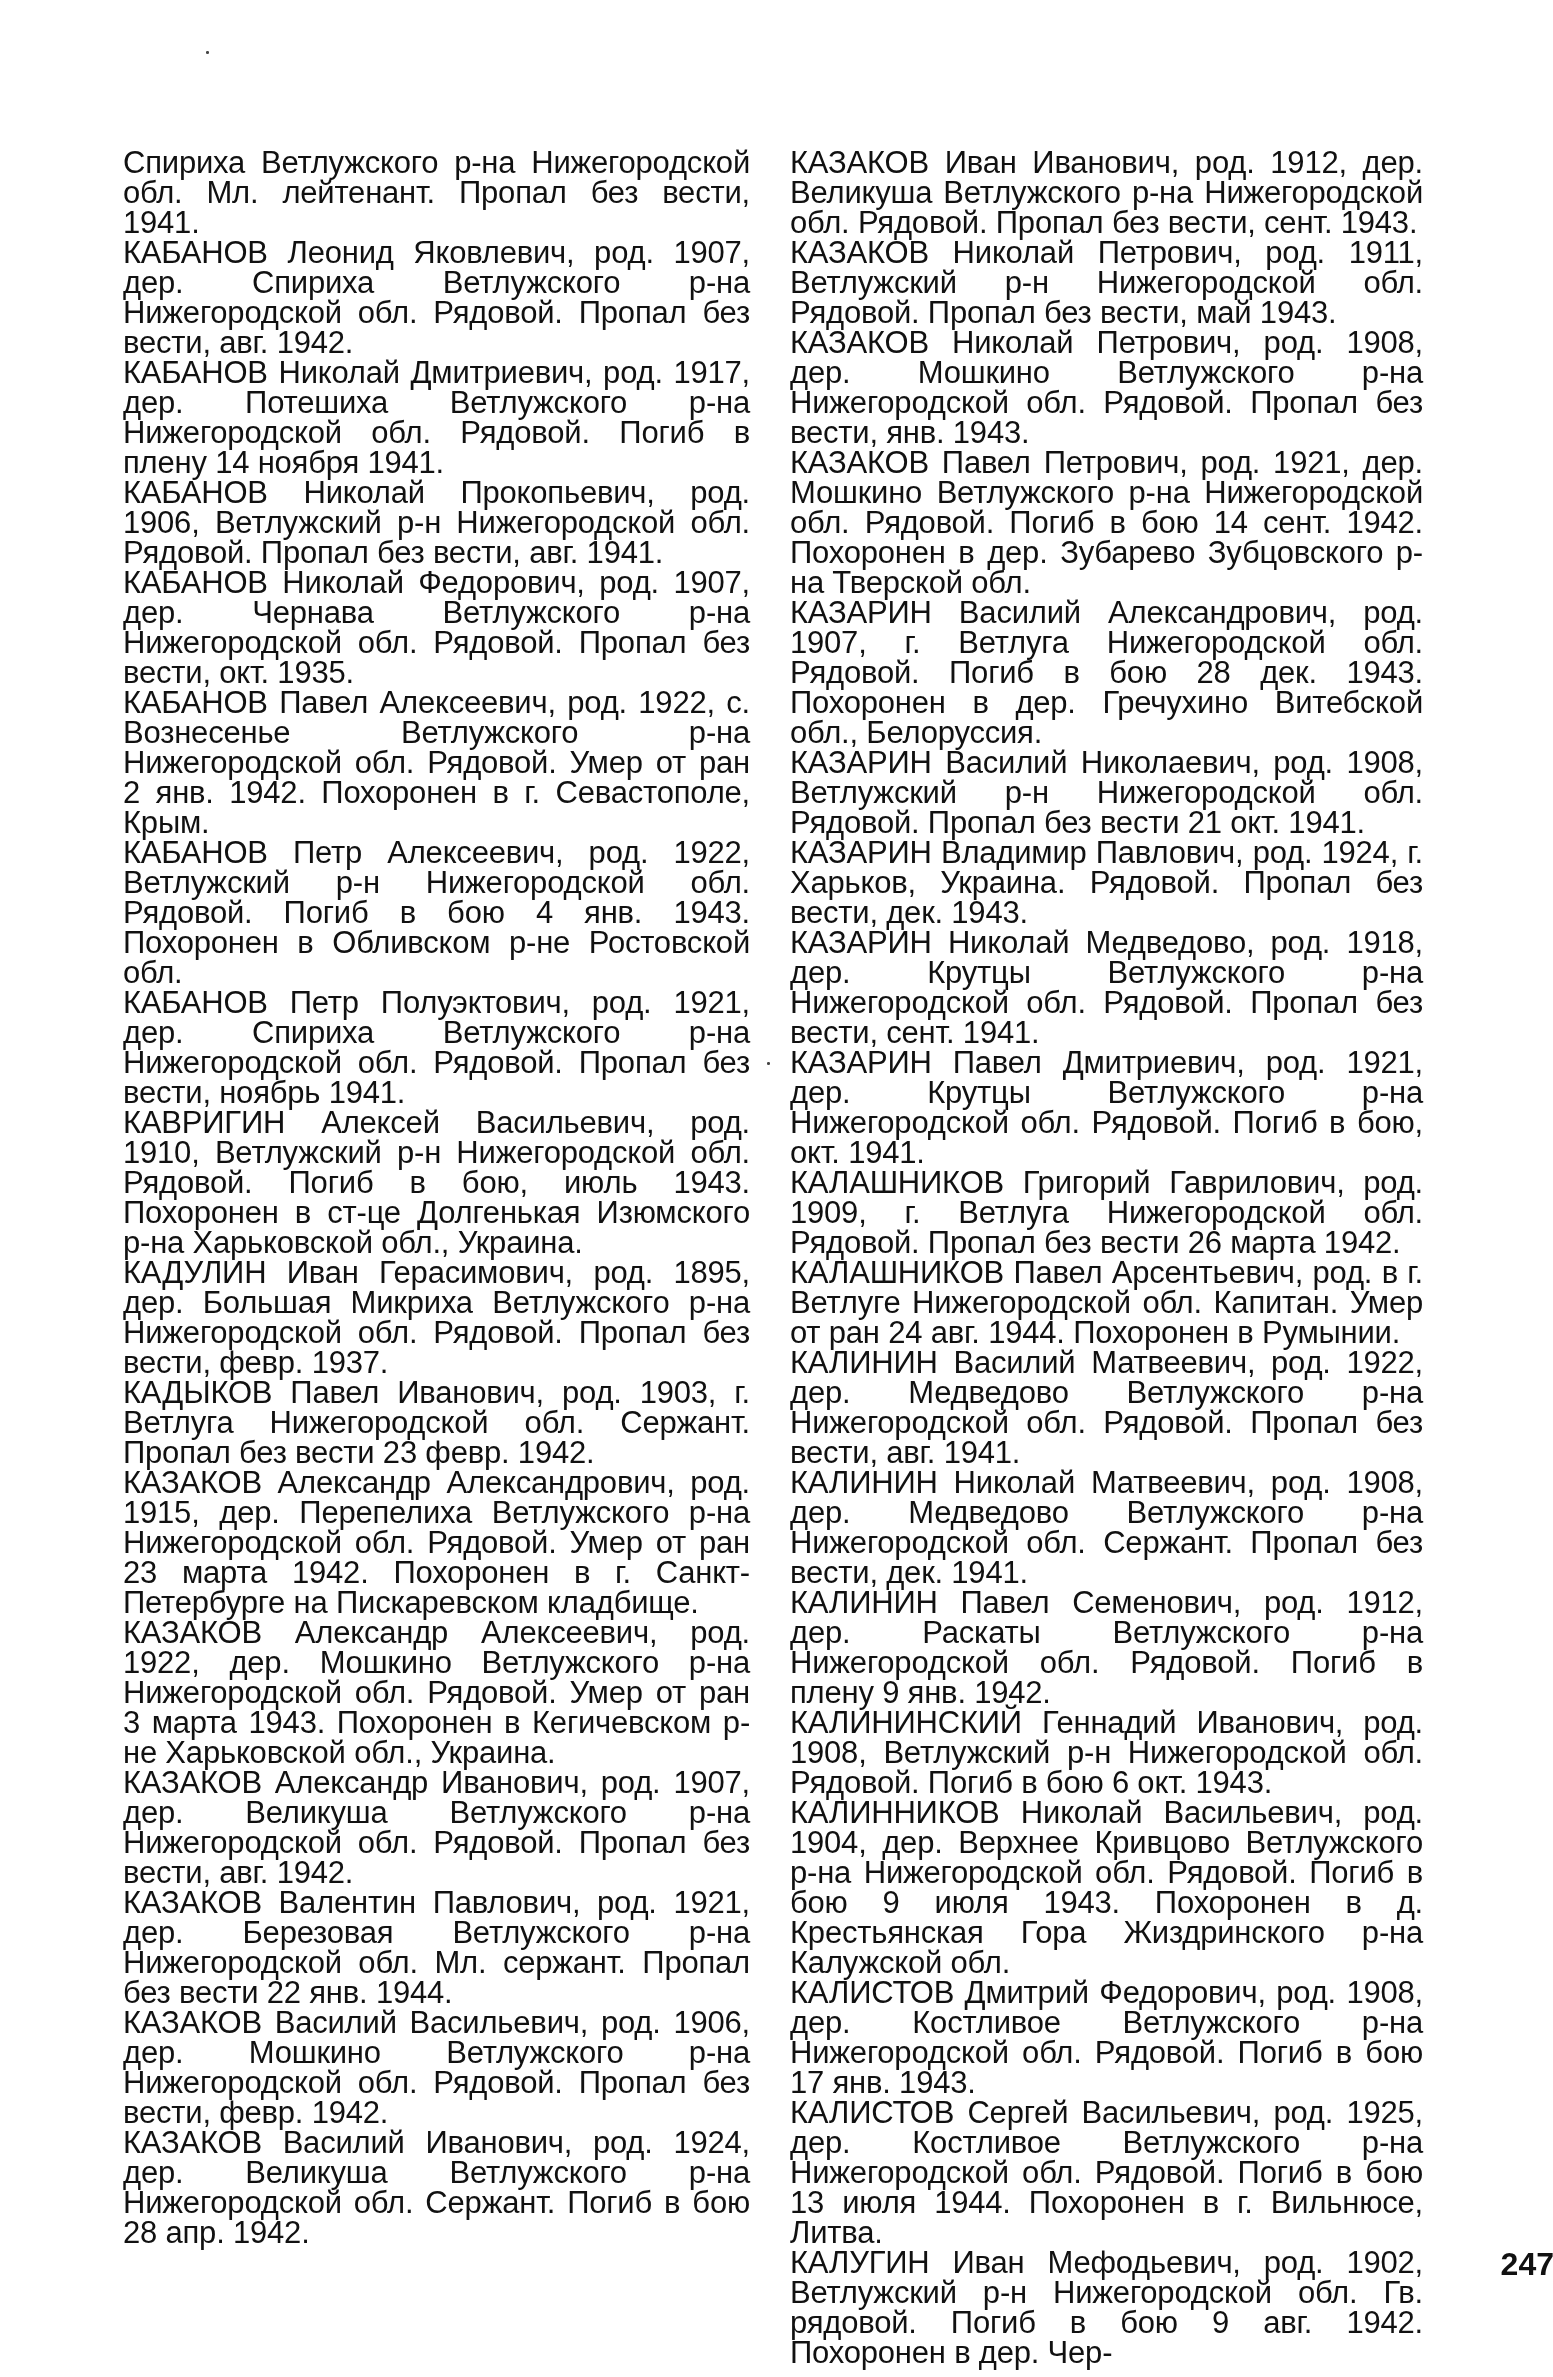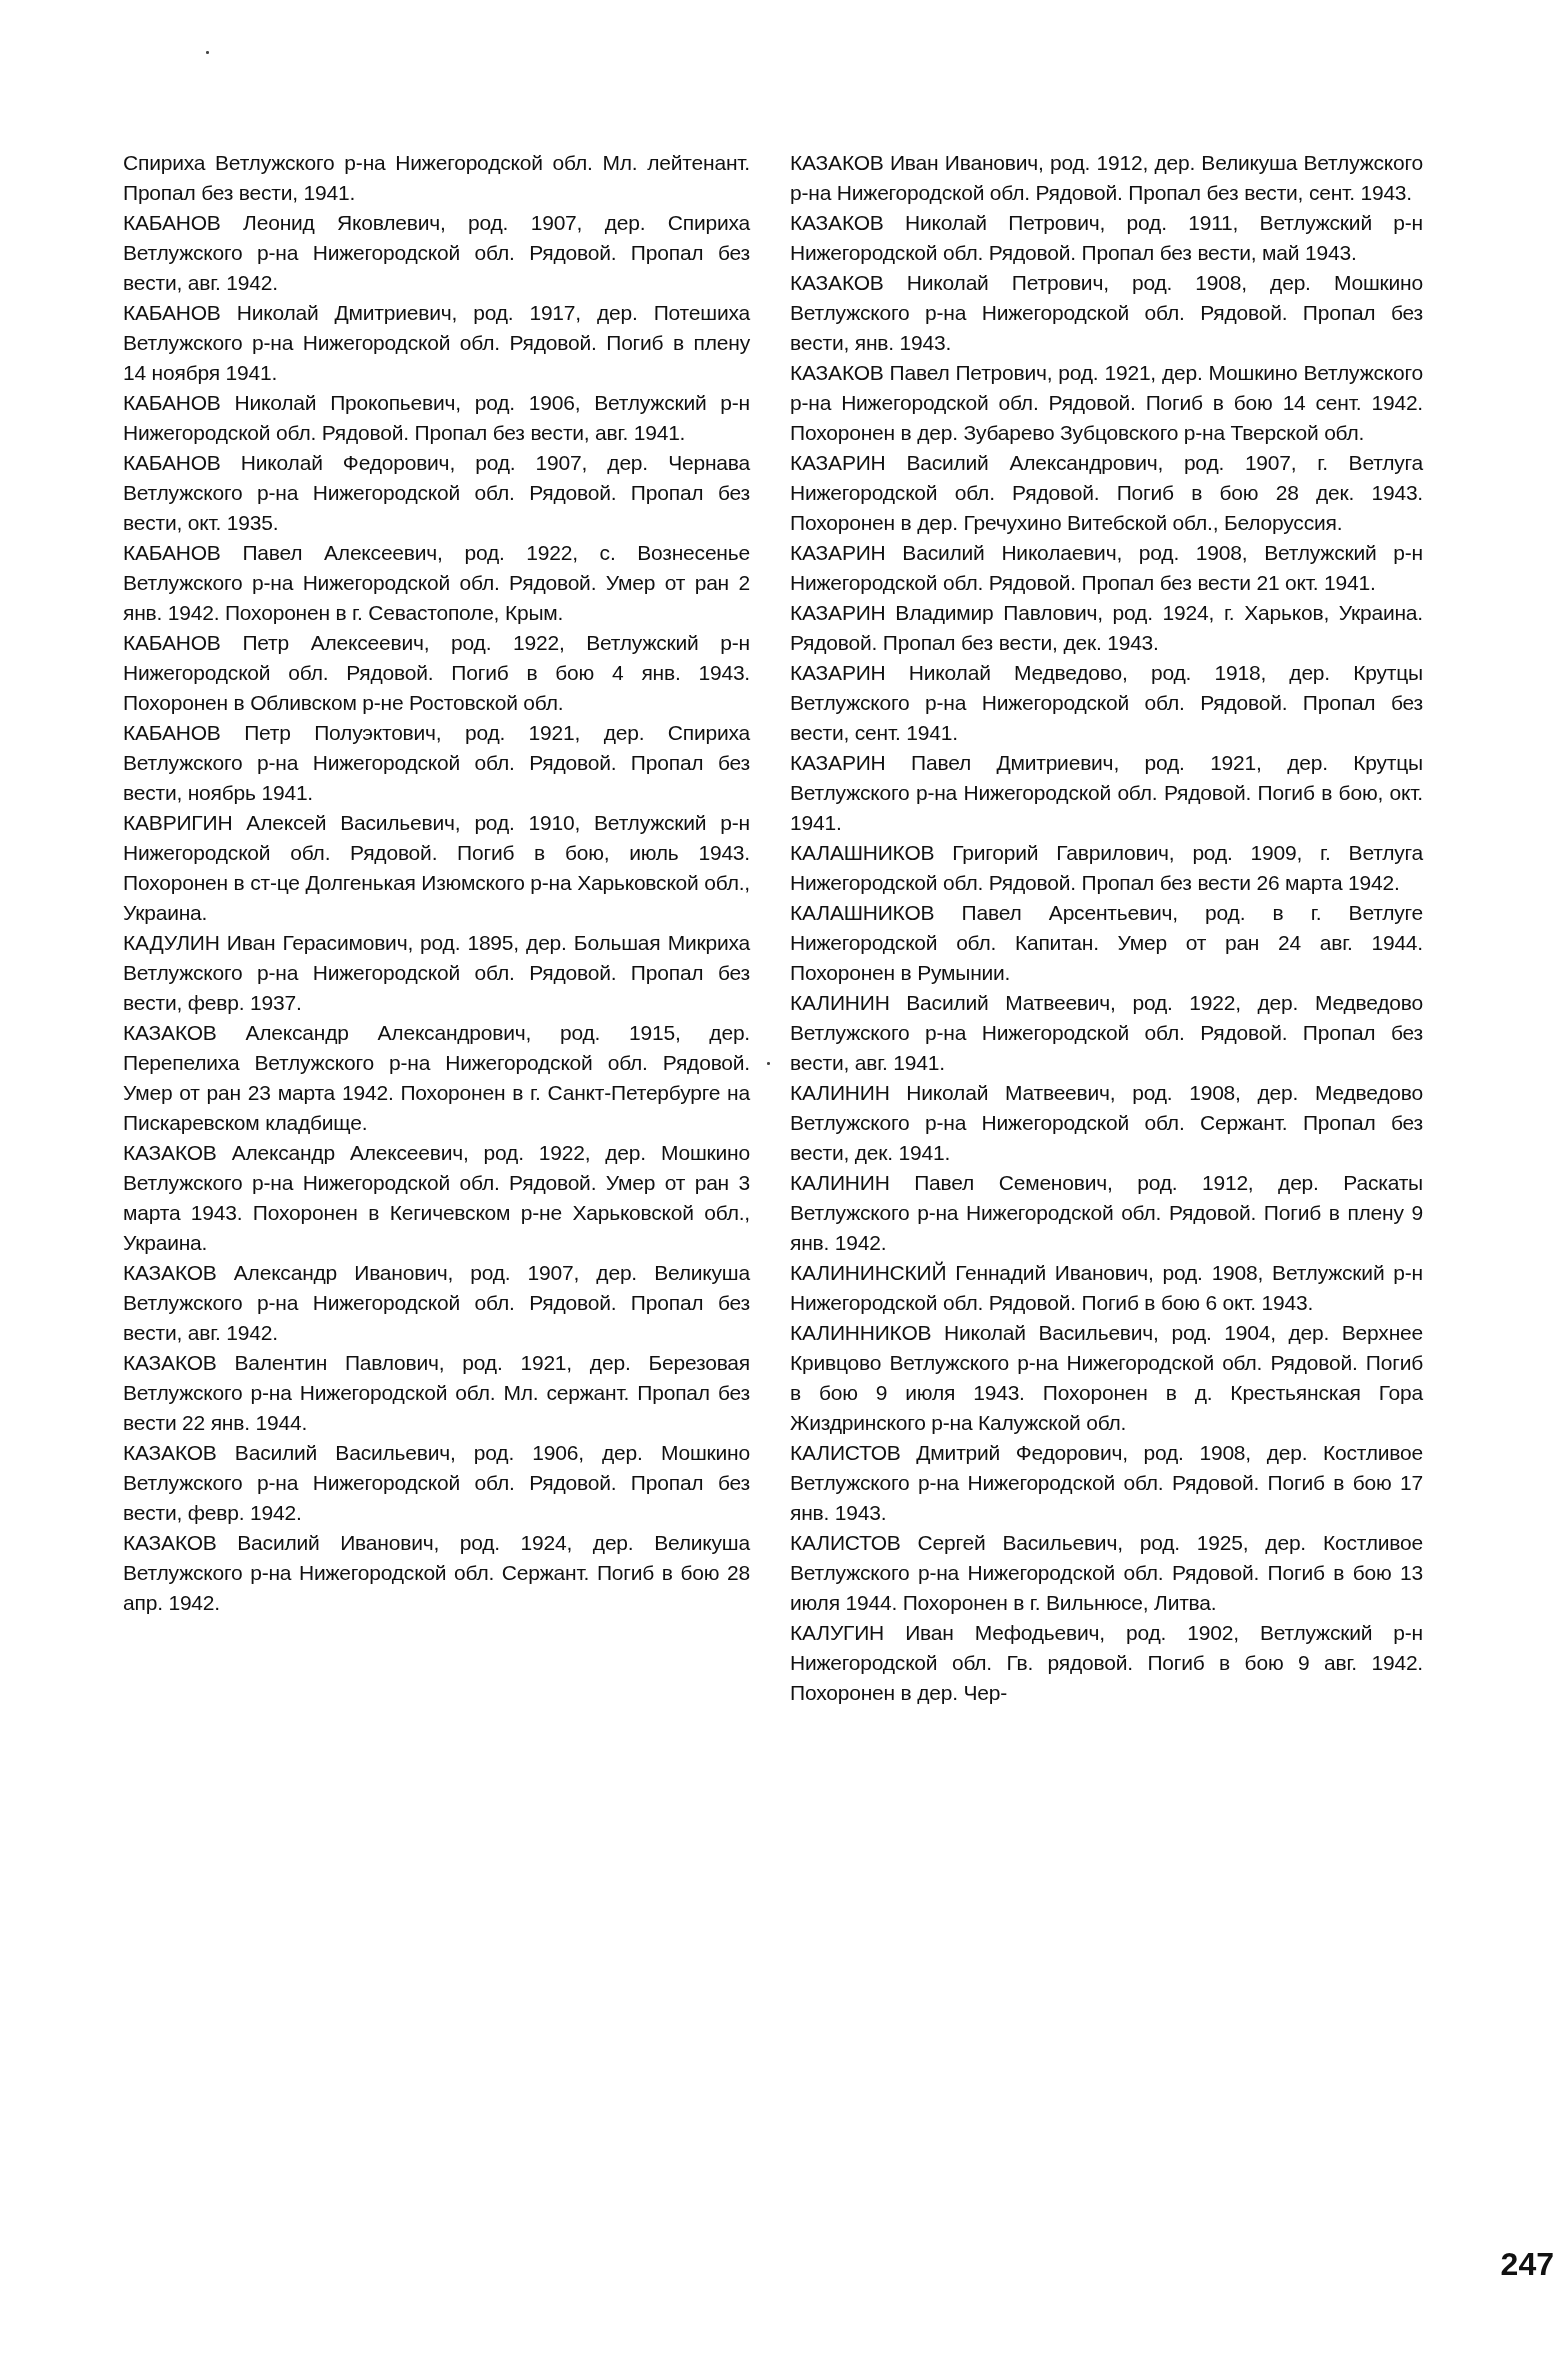--- a/index.html
+++ b/index.html
@@ -1,41 +1,42 @@
 <!DOCTYPE html>
 <html style="font-size:10.4px"><head>
   <meta charset="utf-8">
   <style>
     html, body { margin: 0; padding: 0; background: #ffffff; }
     body { width: 1554px; height: 2377px; position: relative; overflow: hidden;
            font-family: "Liberation Sans", sans-serif; color: #111; }
     .col { position: absolute; top: 148px; width: 627px; }
     #col-left { left: 123px; }
     #col-right { left: 790px; width: 633px; }
-    .entry { font-size: 21px; line-height: 30px; text-align: justify;
+    .entry { font-size: 31px; line-height: 30px; text-align: justify;
              margin: 0; letter-spacing: -0.2px; }
     .entry .name { font-weight: normal; }
     .page-number { position: absolute; top: 2246px; left: 0; width: 1554px;
                    text-align: right; font-size: 32px; font-weight: bold; }
     .speck { position: absolute; width: 2.6px; height: 2.6px; border-radius: 50%; background: #444; }
   </style>
 </head>
 <body>
 
 <div id="col-left" class="col">
     <p class="entry"><span class="details">Спириха Ветлужского р-на Нижегородской обл. Мл. лейтенант. Пропал без вести, 1941.</span></p>
     <p class="entry"><span class="name">КАБАНОВ Леонид Яковлевич</span><span class="details">, род. 1907, дер. Спириха Ветлужского р-на Нижегородской обл. Рядовой. Пропал без вести, авг. 1942.</span></p>
     <p class="entry"><span class="name">КАБАНОВ Николай Дмитриевич</span><span class="details">, род. 1917, дер. Потешиха Ветлужского р-на Нижегородской обл. Рядовой. Погиб в плену 14 ноября 1941.</span></p>
     <p class="entry"><span class="name">КАБАНОВ Николай Прокопьевич</span><span class="details">, род. 1906, Ветлужский р-н Нижегородской обл. Рядовой. Пропал без вести, авг. 1941.</span></p>
     <p class="entry"><span class="name">КАБАНОВ Николай Федорович</span><span class="details">, род. 1907, дер. Чернава Ветлужского р-на Нижегородской обл. Рядовой. Пропал без вести, окт. 1935.</span></p>
     <p class="entry"><span class="name">КАБАНОВ Павел Алексеевич</span><span class="details">, род. 1922, с. Вознесенье Ветлужского р-на Нижегородской обл. Рядовой. Умер от ран 2 янв. 1942. Похоронен в г. Севастополе, Крым.</span></p>
     <p class="entry"><span class="name">КАБАНОВ Петр Алексеевич</span><span class="details">, род. 1922, Ветлужский р-н Нижегородской обл. Рядовой. Погиб в бою 4 янв. 1943. Похоронен в Обливском р-не Ростовской обл.</span></p>
     <p class="entry"><span class="name">КАБАНОВ Петр Полуэктович</span><span class="details">, род. 1921, дер. Спириха Ветлужского р-на Нижегородской обл. Рядовой. Пропал без вести, ноябрь 1941.</span></p>
     <p class="entry"><span class="name">КАВРИГИН Алексей Васильевич</span><span class="details">, род. 1910, Ветлужский р-н Нижегородской обл. Рядовой. Погиб в бою, июль 1943. Похоронен в ст-це Долгенькая Изюмского р-на Харьковской обл., Украина.</span></p>
     <p class="entry"><span class="name">КАДУЛИН Иван Герасимович</span><span class="details">, род. 1895, дер. Большая Микриха Ветлужского р-на Нижегородской обл. Рядовой. Пропал без вести, февр. 1937.</span></p>
+    <p class="entry"><span class="name">КАДЫКОВ Павел Иванович</span><span class="details">, род. 1903, г. Ветлуга Нижегородской обл. Сержант. Пропал без вести 23 февр. 1942.</span></p>
     <p class="entry"><span class="name">КАЗАКОВ Александр Александрович</span><span class="details">, род. 1915, дер. Перепелиха Ветлужского р-на Нижегородской обл. Рядовой. Умер от ран 23 марта 1942. Похоронен в г. Санкт-Петербурге на Пискаревском кладбище.</span></p>
     <p class="entry"><span class="name">КАЗАКОВ Александр Алексеевич</span><span class="details">, род. 1922, дер. Мошкино Ветлужского р-на Нижегородской обл. Рядовой. Умер от ран 3 марта 1943. Похоронен в Кегичевском р-не Харьковской обл., Украина.</span></p>
     <p class="entry"><span class="name">КАЗАКОВ Александр Иванович</span><span class="details">, род. 1907, дер. Великуша Ветлужского р-на Нижегородской обл. Рядовой. Пропал без вести, авг. 1942.</span></p>
     <p class="entry"><span class="name">КАЗАКОВ Валентин Павлович</span><span class="details">, род. 1921, дер. Березовая Ветлужского р-на Нижегородской обл. Мл. сержант. Пропал без вести 22 янв. 1944.</span></p>
     <p class="entry"><span class="name">КАЗАКОВ Василий Васильевич</span><span class="details">, род. 1906, дер. Мошкино Ветлужского р-на Нижегородской обл. Рядовой. Пропал без вести, февр. 1942.</span></p>
     <p class="entry"><span class="name">КАЗАКОВ Василий Иванович</span><span class="details">, род. 1924, дер. Великуша Ветлужского р-на Нижегородской обл. Сержант. Погиб в бою 28 апр. 1942.</span></p>
   </div>
 <div id="col-right" class="col">
     <p class="entry"><span class="name">КАЗАКОВ Иван Иванович</span><span class="details">, род. 1912, дер. Великуша Ветлужского р-на Нижегородской обл. Рядовой. Пропал без вести, сент. 1943.</span></p>
     <p class="entry"><span class="name">КАЗАКОВ Николай Петрович</span><span class="details">, род. 1911, Ветлужский р-н Нижегородской обл. Рядовой. Пропал без вести, май 1943.</span></p>

